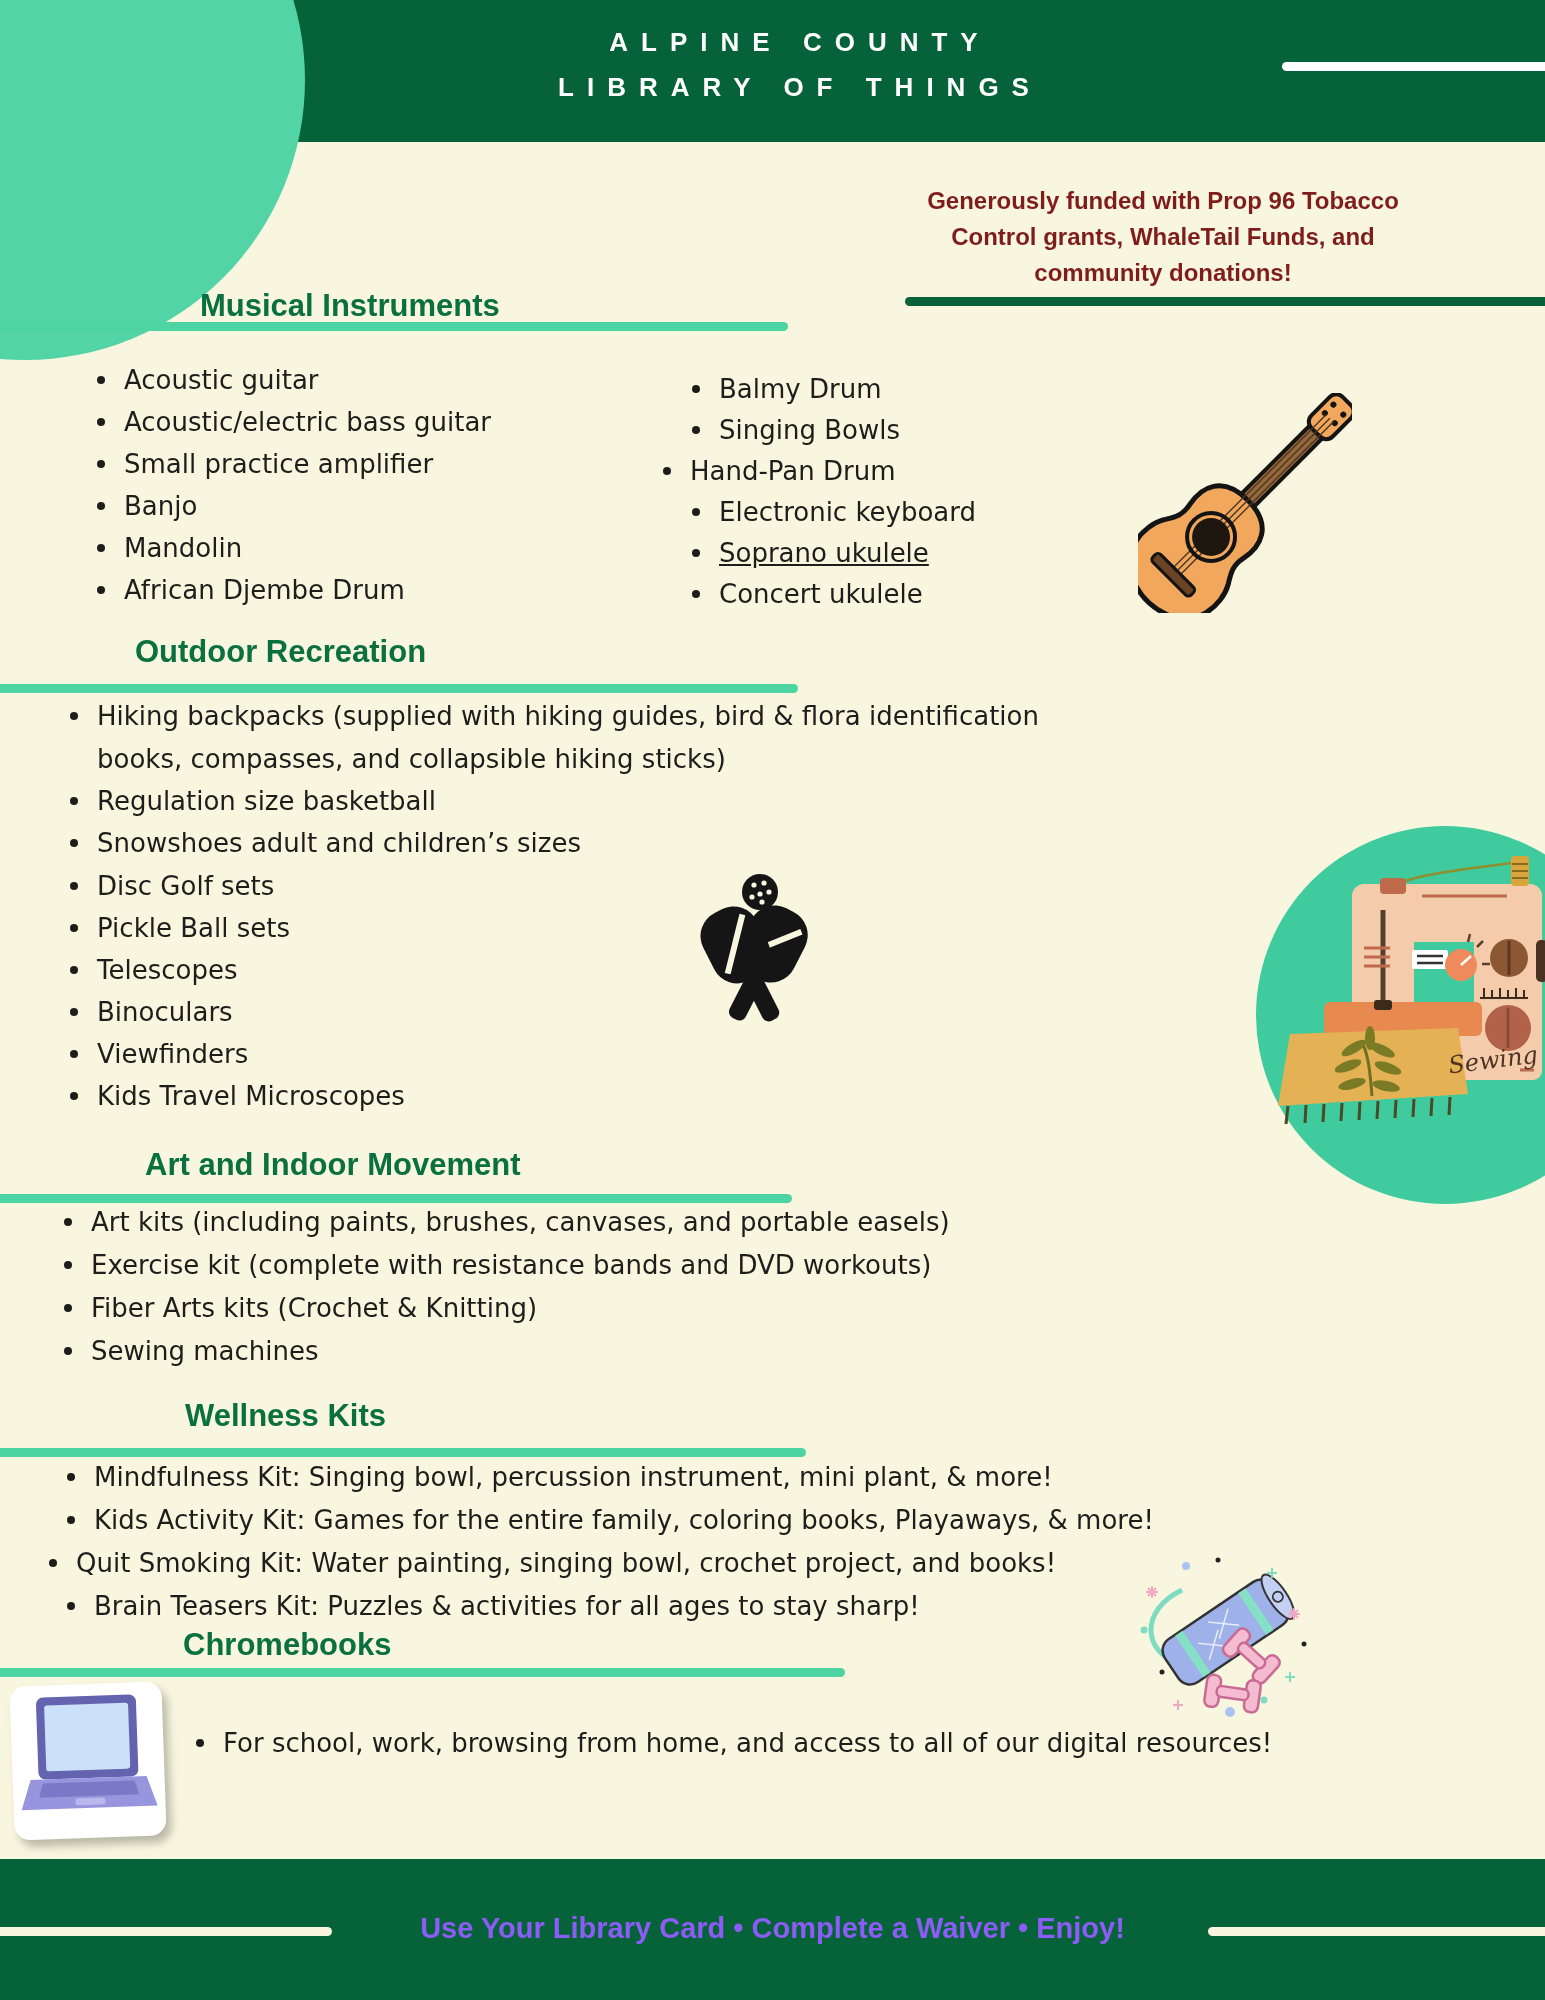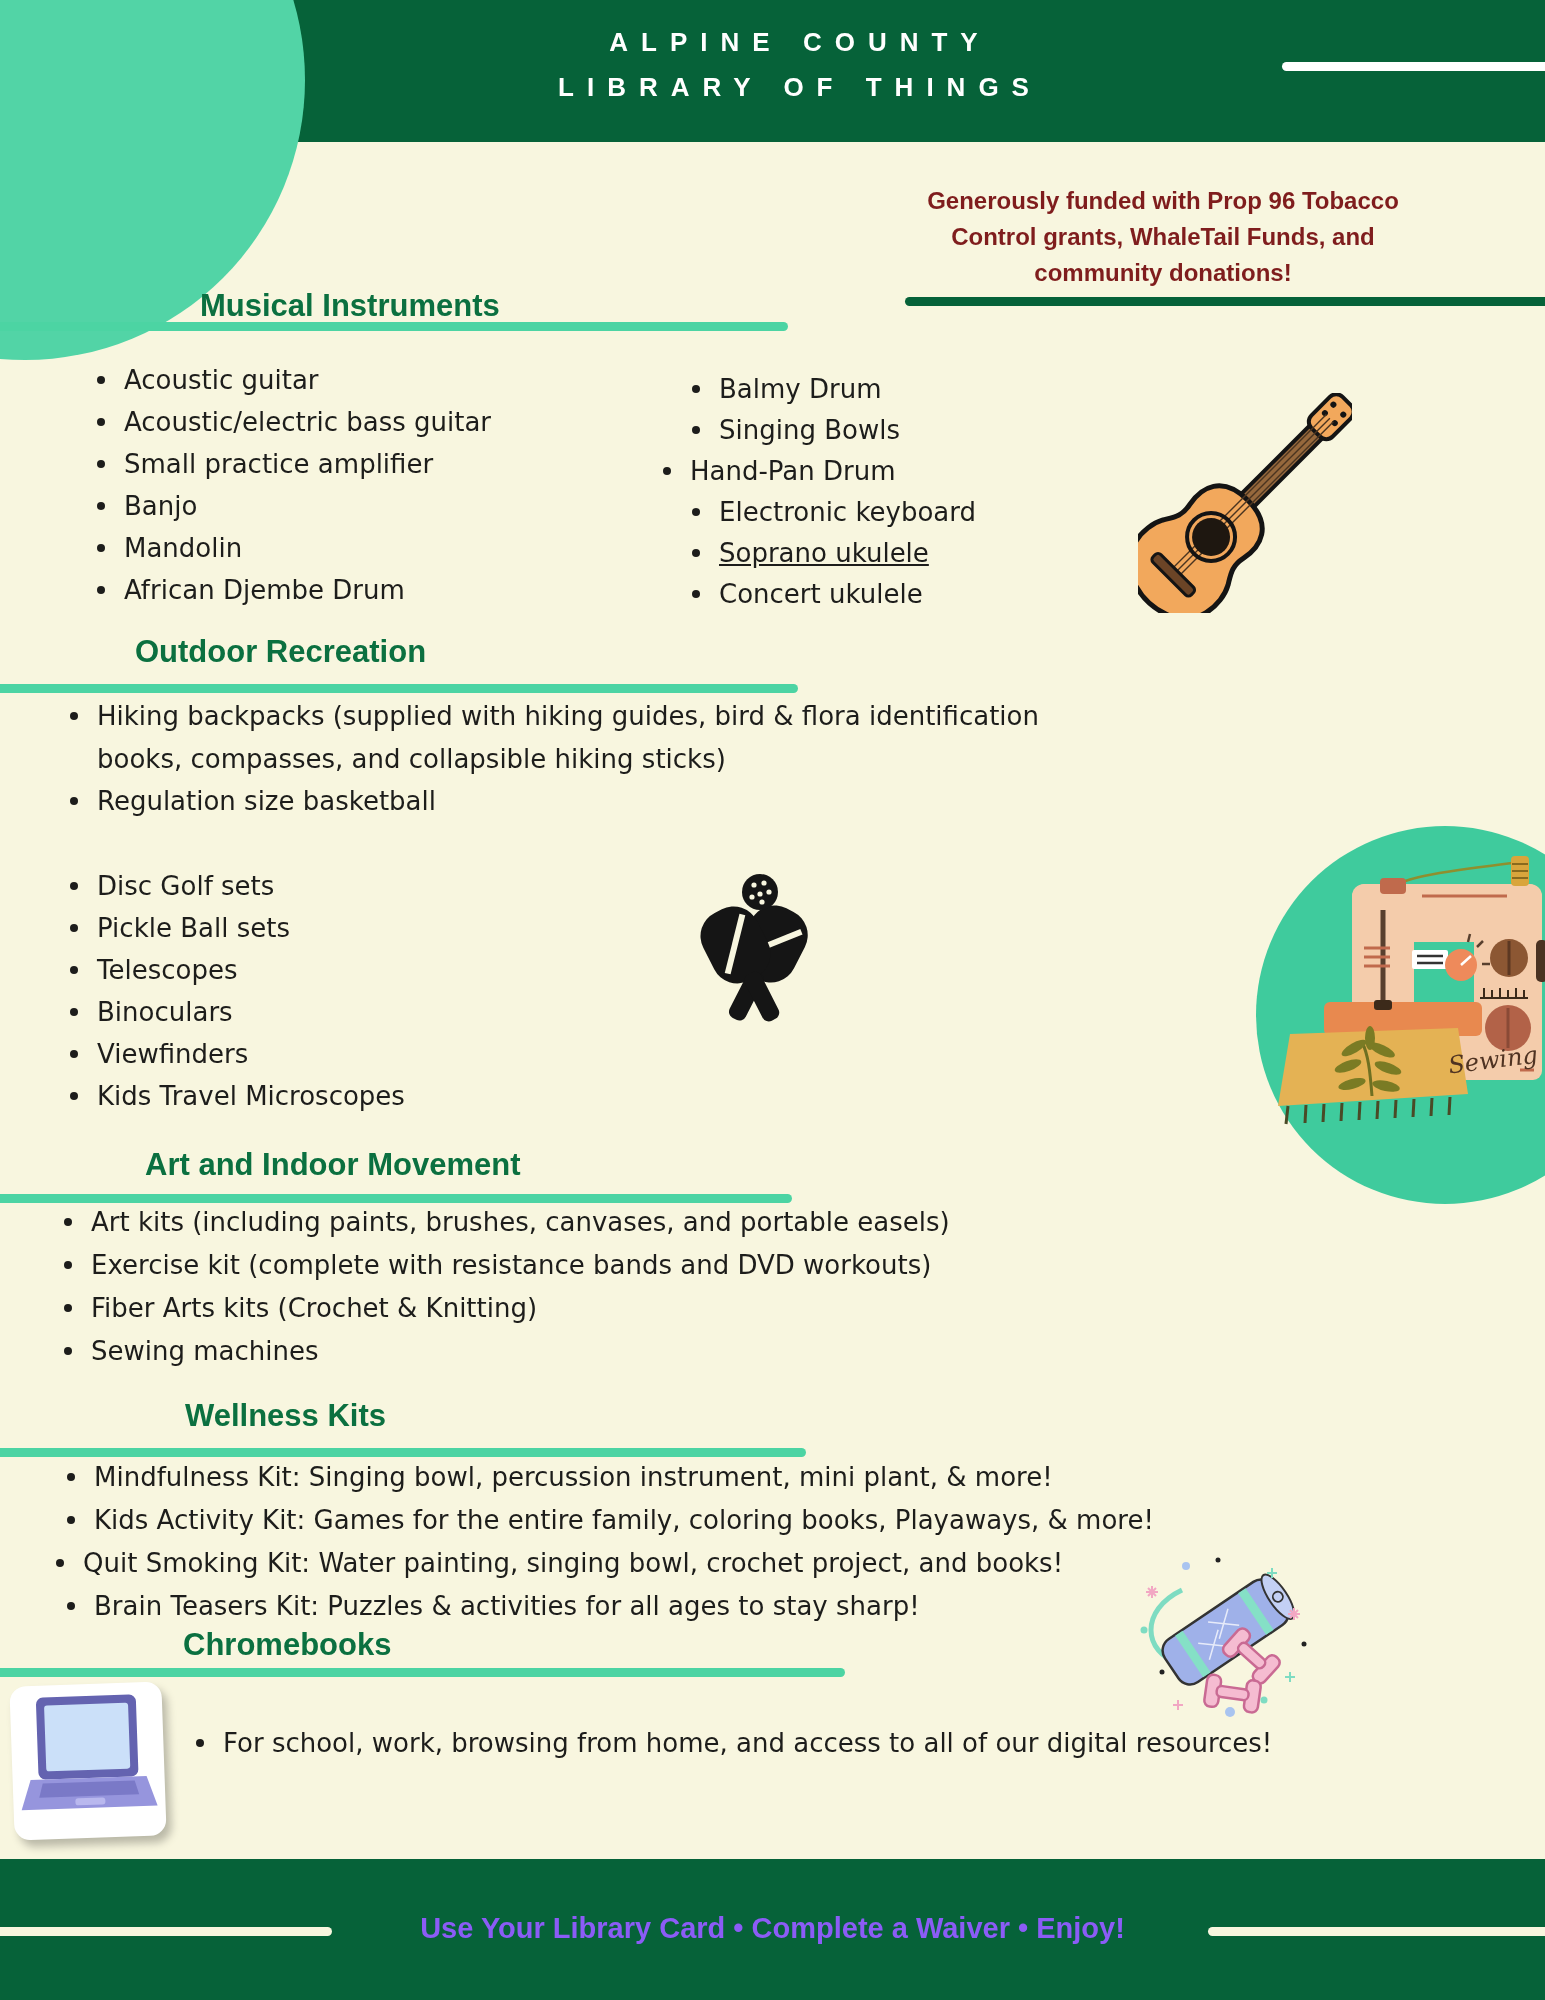--- a/index.html
+++ b/index.html
@@ -56,21 +56,21 @@
   
   .od0{left:70px;top:695px;line-height:42.5px;}
   .od1{left:70px;top:780px;} .od2{left:70px;top:822px;} .od3{left:70px;top:865px;}
   .od4{left:70px;top:907px;} .od5{left:70px;top:949px;} .od6{left:70px;top:991px;}
   .od7{left:70px;top:1033px;} .od8{left:70px;top:1075px;}
   
   .ar0{left:64px;top:1201px;} .ar1{left:64px;top:1244px;}
   .ar2{left:64px;top:1287px;} .ar3{left:64px;top:1330px;}
   
   .we0{left:67px;top:1456px;} .we1{left:67px;top:1499px;}
-  .we2{left:56px;top:1542px;} .we3{left:67px;top:1585px;}
+  .we2{left:49px;top:1542px;} .we3{left:67px;top:1585px;}
   
   .cb0{left:196px;top:1722px;}
   
   .guitar{position:absolute;left:1138px;top:393px;}
   .pickleball{position:absolute;left:648px;top:866px;}
   .sewing-circle{position:absolute;left:1256px;top:826px;width:378px;height:378px;
     border-radius:50%;background:#3FCB9D;}
   .sewing-machine{position:absolute;left:1262px;top:852px;}
   .wellness-illo{position:absolute;left:1122px;top:1552px;}
   .laptop{position:absolute;left:12px;top:1684px;width:152px;height:154px;
@@ -160,20 +160,23 @@
     </g>
   </svg>
 
   <div class="h2 h-outdoor">Outdoor Recreation</div>
   <div class="rule rule-outdoor"></div>
   <div class="li wrap od0">
       <span>Hiking backpacks (supplied with hiking guides, bird &amp; flora identification books, compasses, and collapsible hiking sticks)</span>
     </div>
   <div class="li od1">
       <span>Regulation size basketball</span>
+    </div>
+  <div class="li od2">
+      <span>Snowshoes adult and children’s sizes</span>
     </div>
   <div class="li od3">
       <span>Disc Golf sets</span>
     </div>
   <div class="li od4">
       <span>Pickle Ball sets</span>
     </div>
   <div class="li od5">
       <span>Telescopes</span>
     </div>

